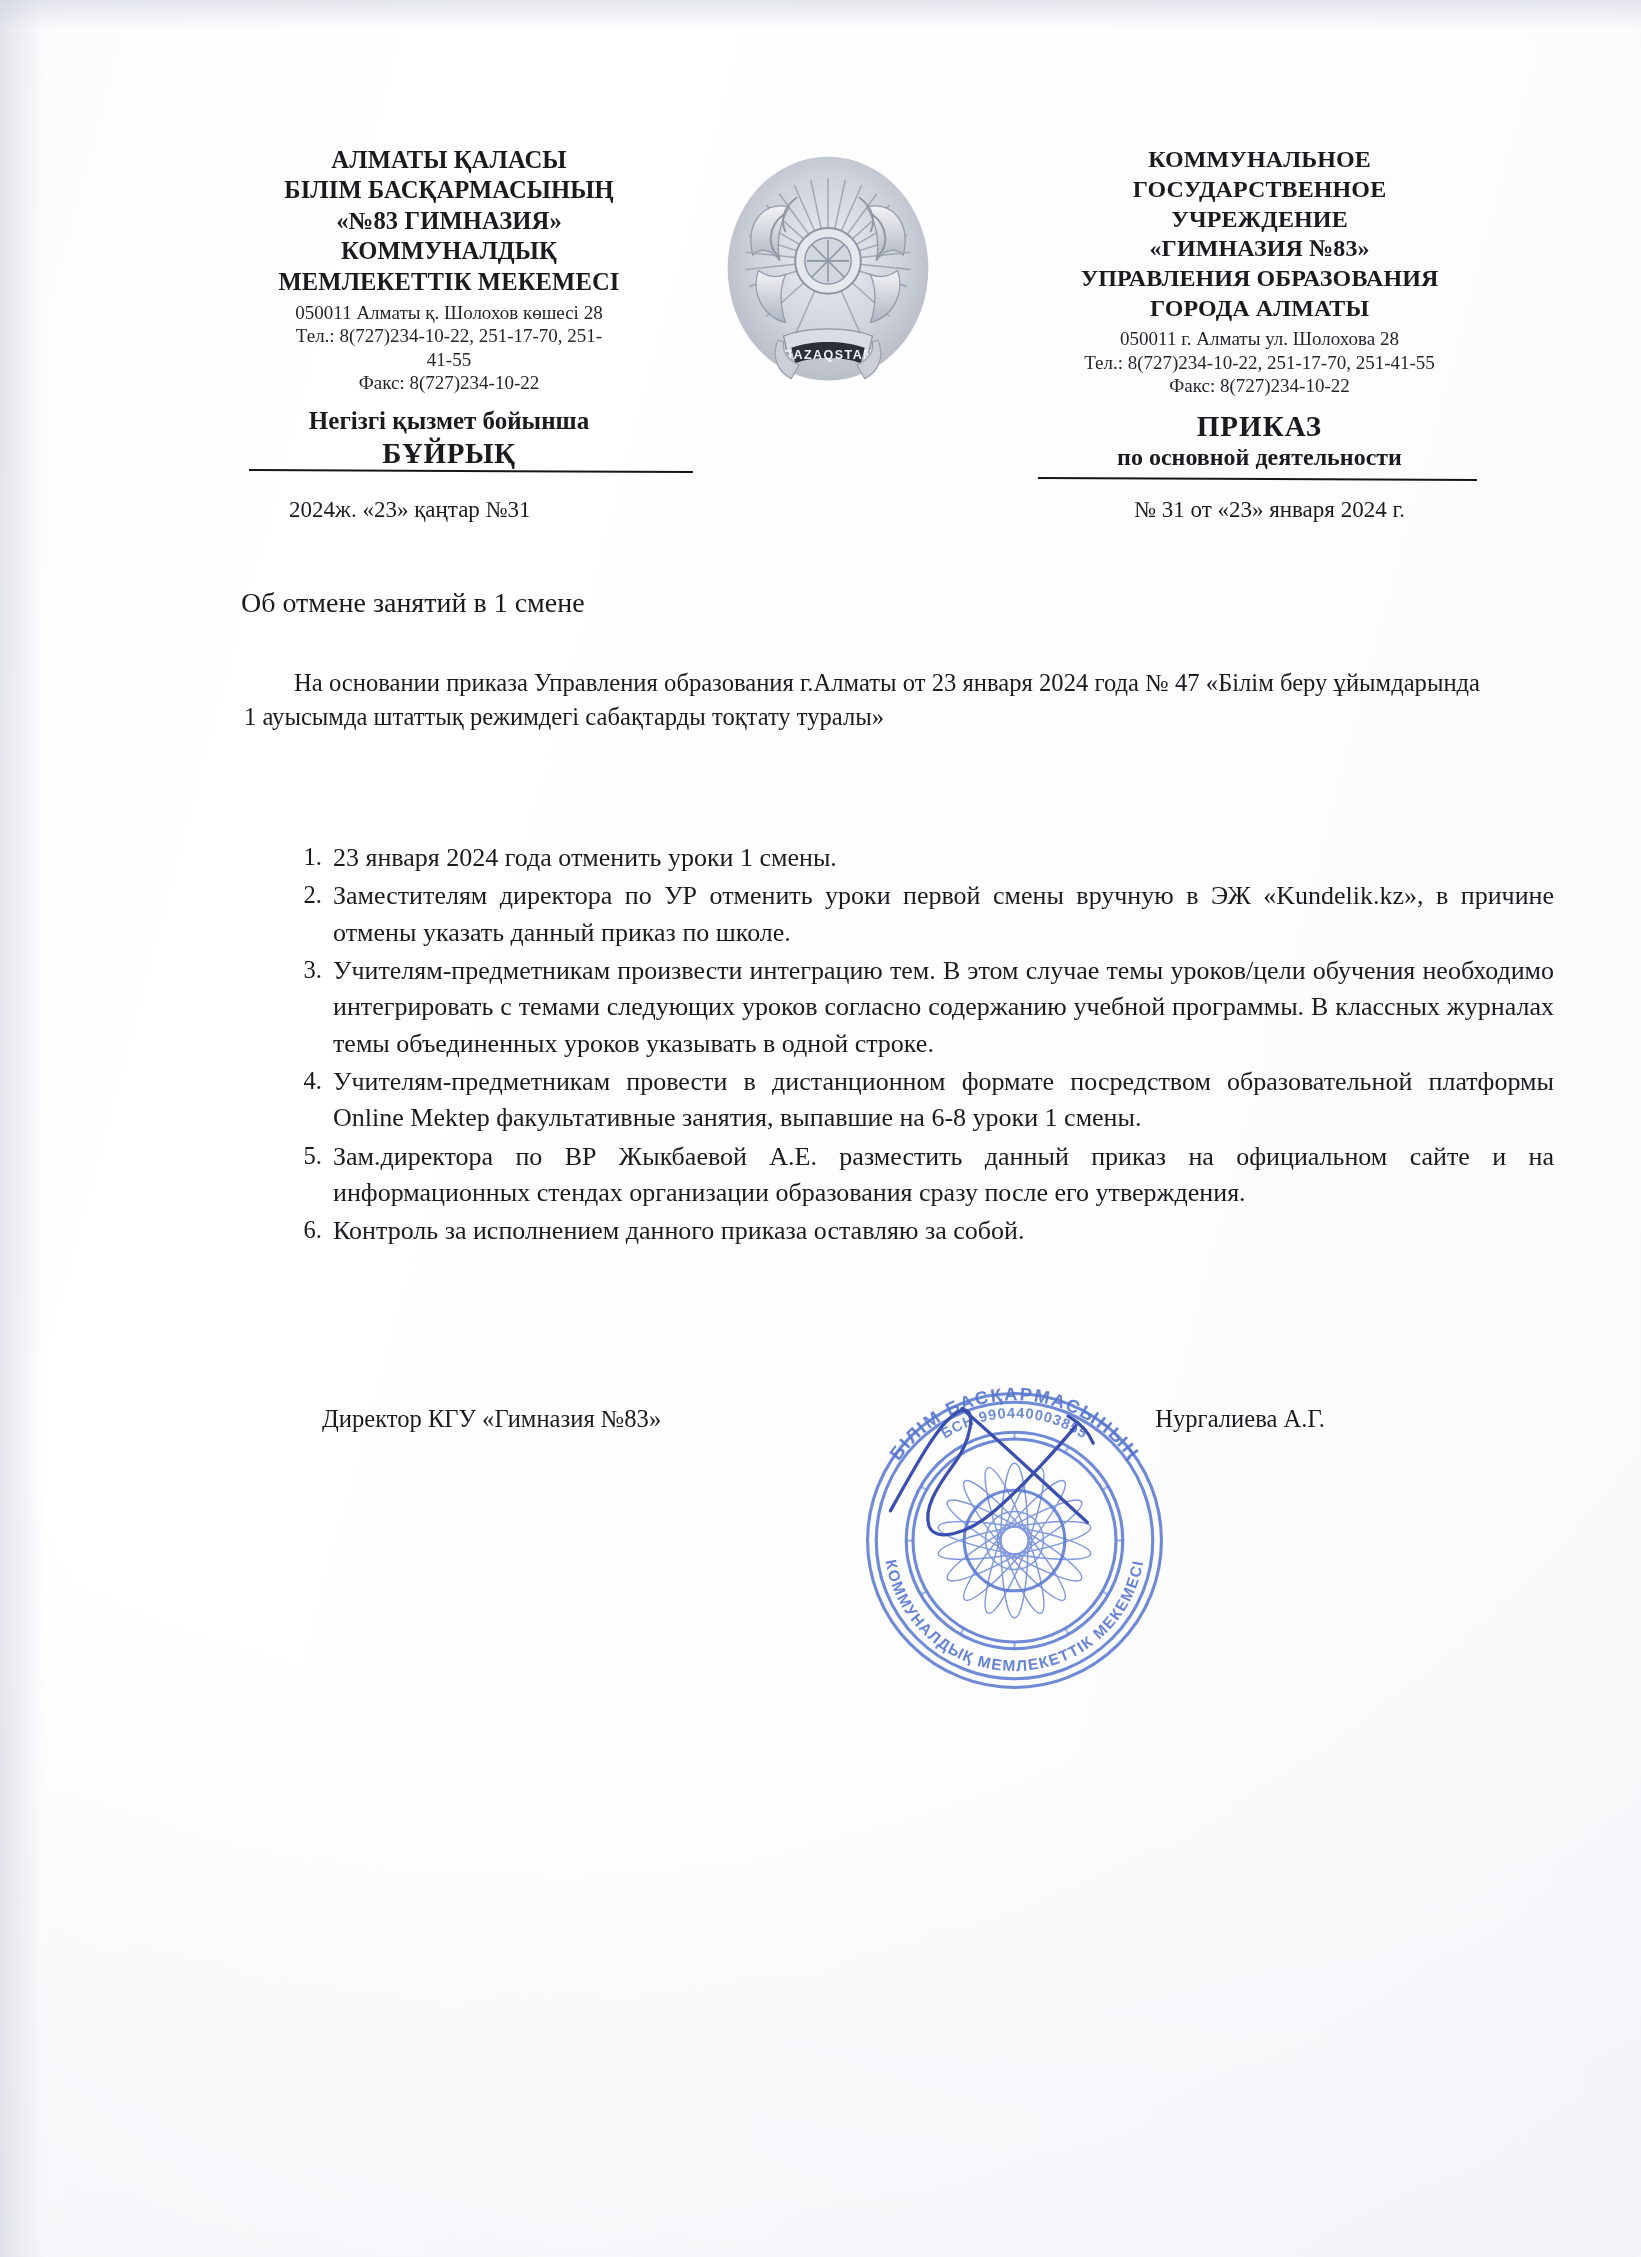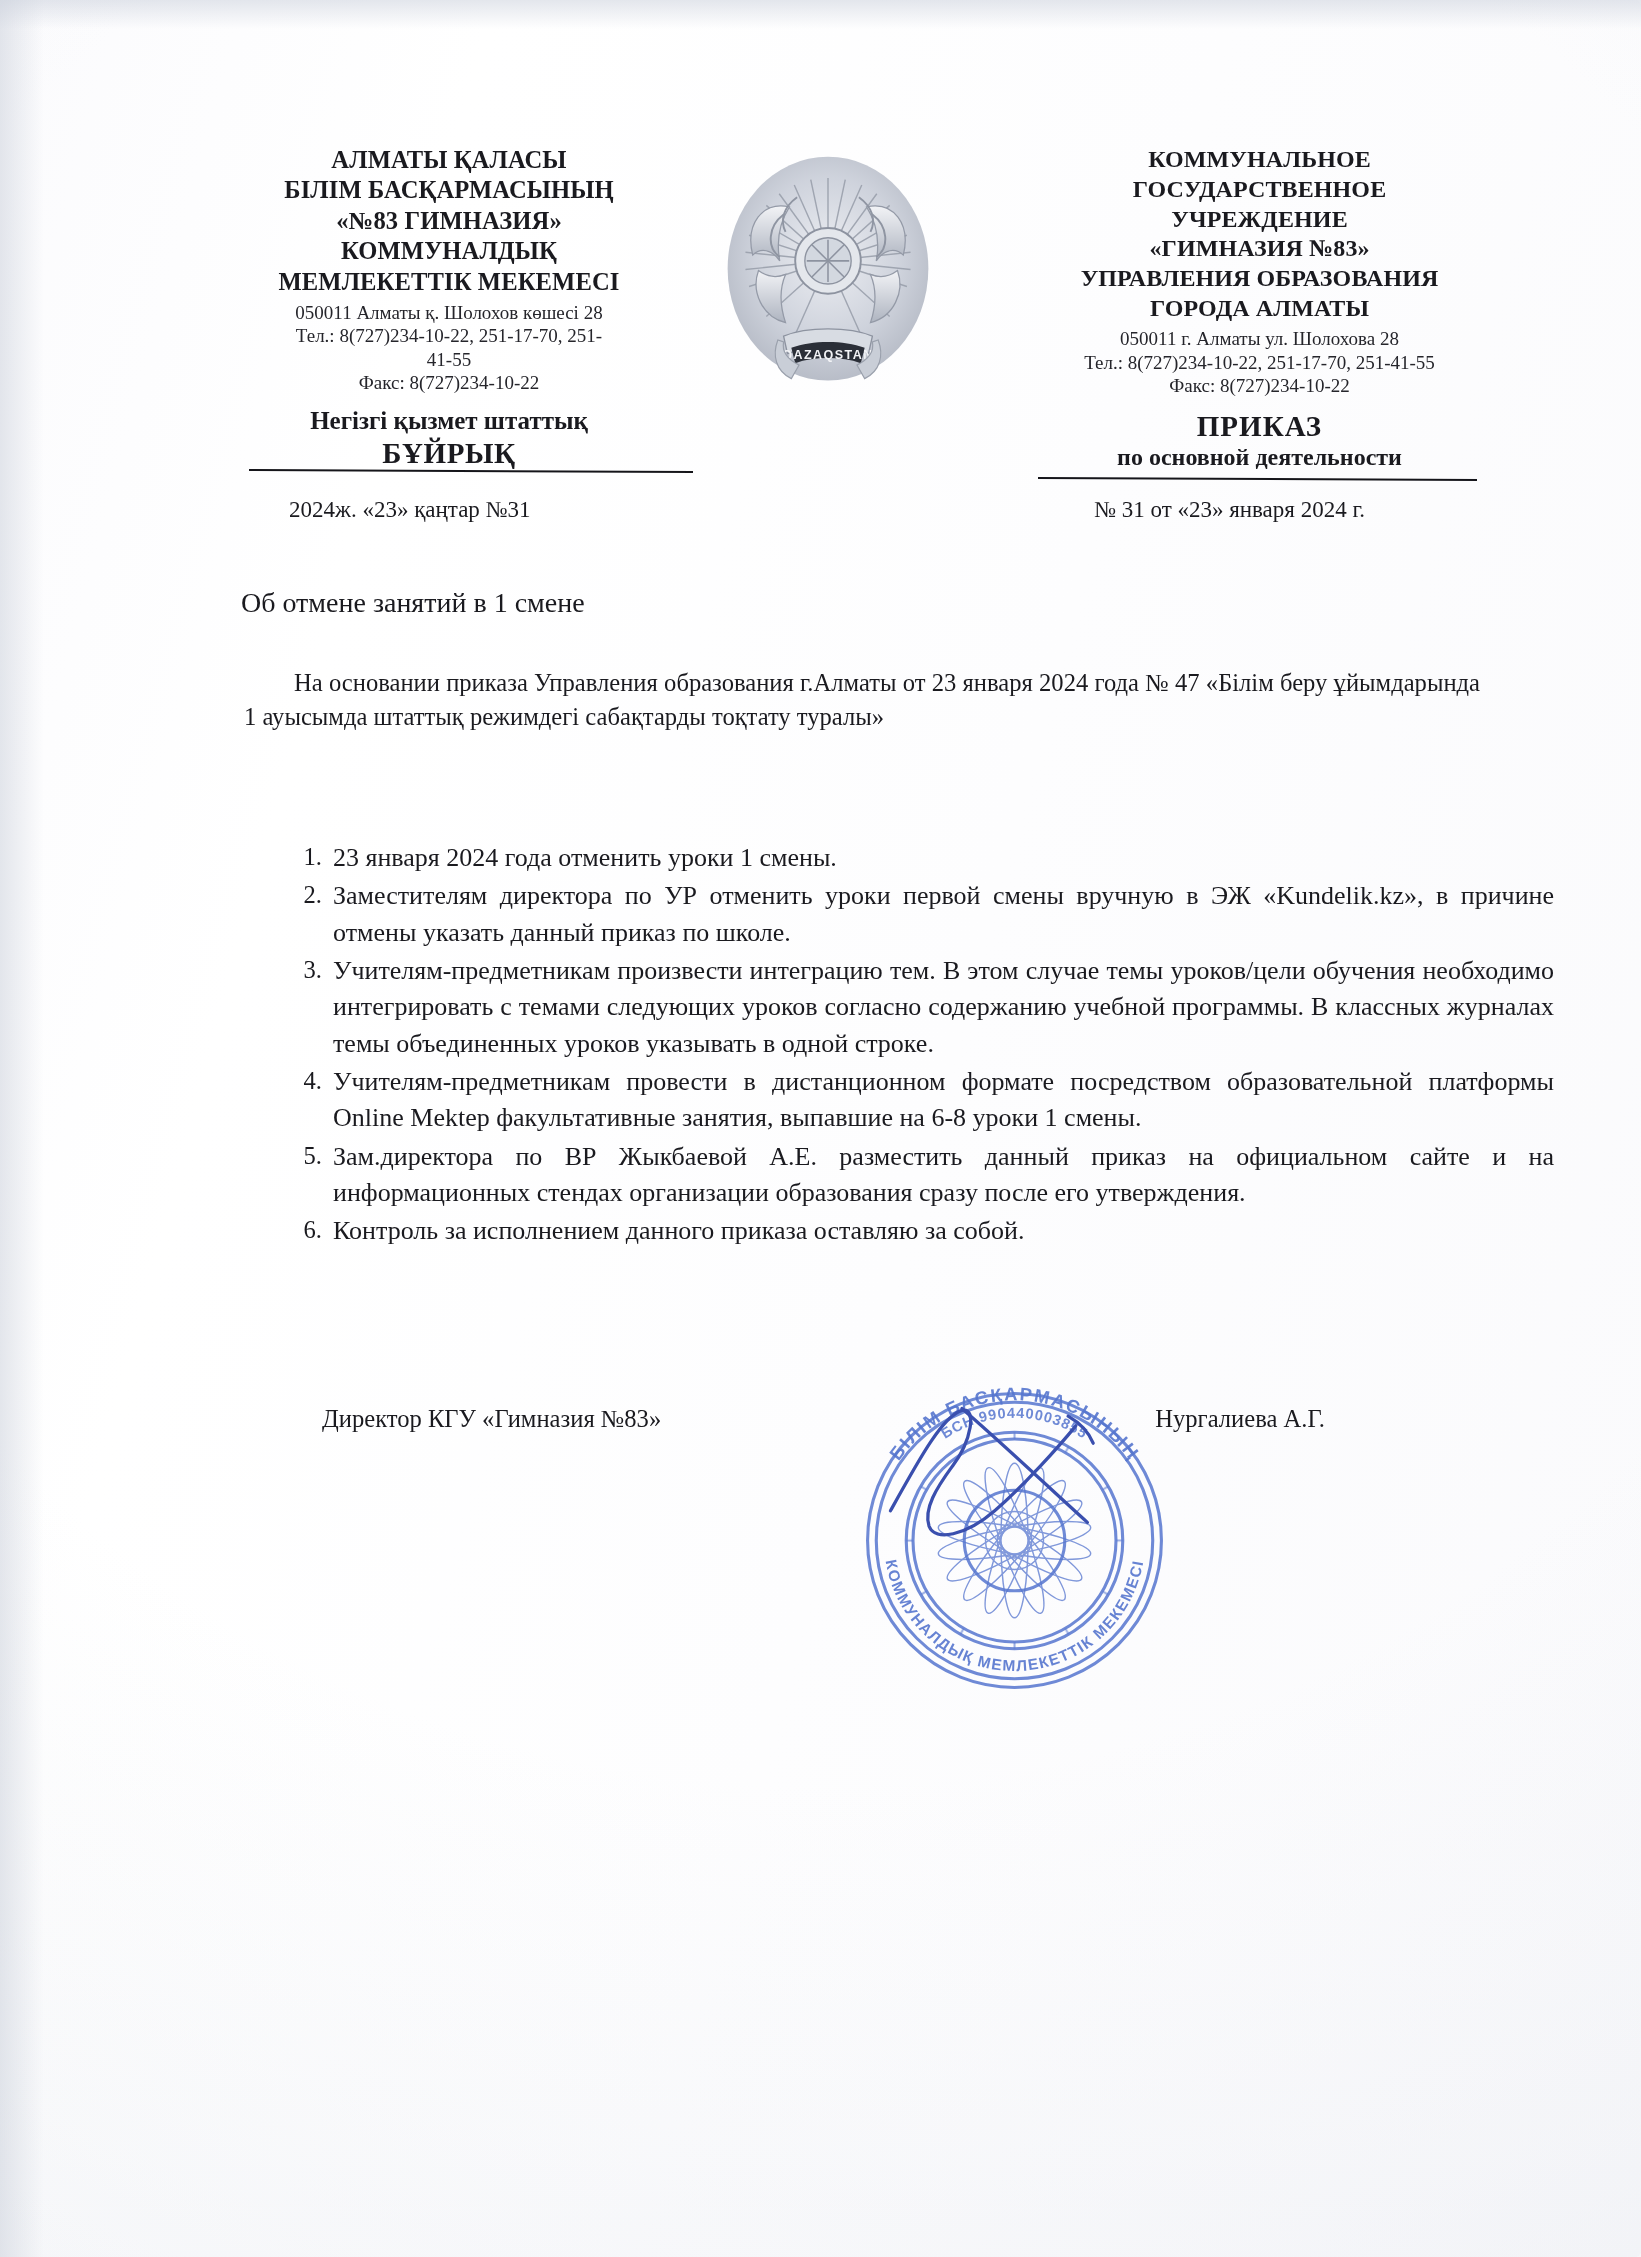--- a/index.html
+++ b/index.html
@@ -120,21 +120,21 @@
   .date-row {
     position: absolute;
     left: 246px;
     top: 497px;
     width: 1231px;
     display: flex;
     justify-content: space-between;
     font-size: 23px;
   }
   .date-kz { margin-left: 43px; }
-  .date-ru { margin-right: 112px; }
+  .date-ru { margin-right: 72px; }
 
   
   .emblem {
     position: absolute;
     left: 716px;
     top: 147px;
     width: 224px;
     height: 249px;
   }
   .emblem svg { display: block; width: 100%; height: 100%; }
@@ -257,21 +257,21 @@
           <div>КОММУНАЛДЫҚ</div>
           <div>МЕМЛЕКЕТТІК МЕКЕМЕСІ</div>
         </div>
         <div class="contact">
           <div>050011 Алматы қ. Шолохов көшесі 28</div>
           <div>Тел.: 8(727)234-10-22, 251-17-70, 251-</div>
           <div>41-55</div>
           <div>Факс: 8(727)234-10-22</div>
         </div>
         <div class="doc-kind kind-left">
-          <div class="line1">Негізгі қызмет штаттық</div>
+          <div class="line1">Негізгі қызмет бойынша</div>
           <div class="line2">БҰЙРЫҚ</div>
         </div>
       </div>
 
       <div class="hdr-col right">
         <div class="org-name right-name">
           <div>КОММУНАЛЬНОЕ</div>
           <div>ГОСУДАРСТВЕННОЕ</div>
           <div>УЧРЕЖДЕНИЕ</div>
           <div>«ГИМНАЗИЯ №83»</div>

